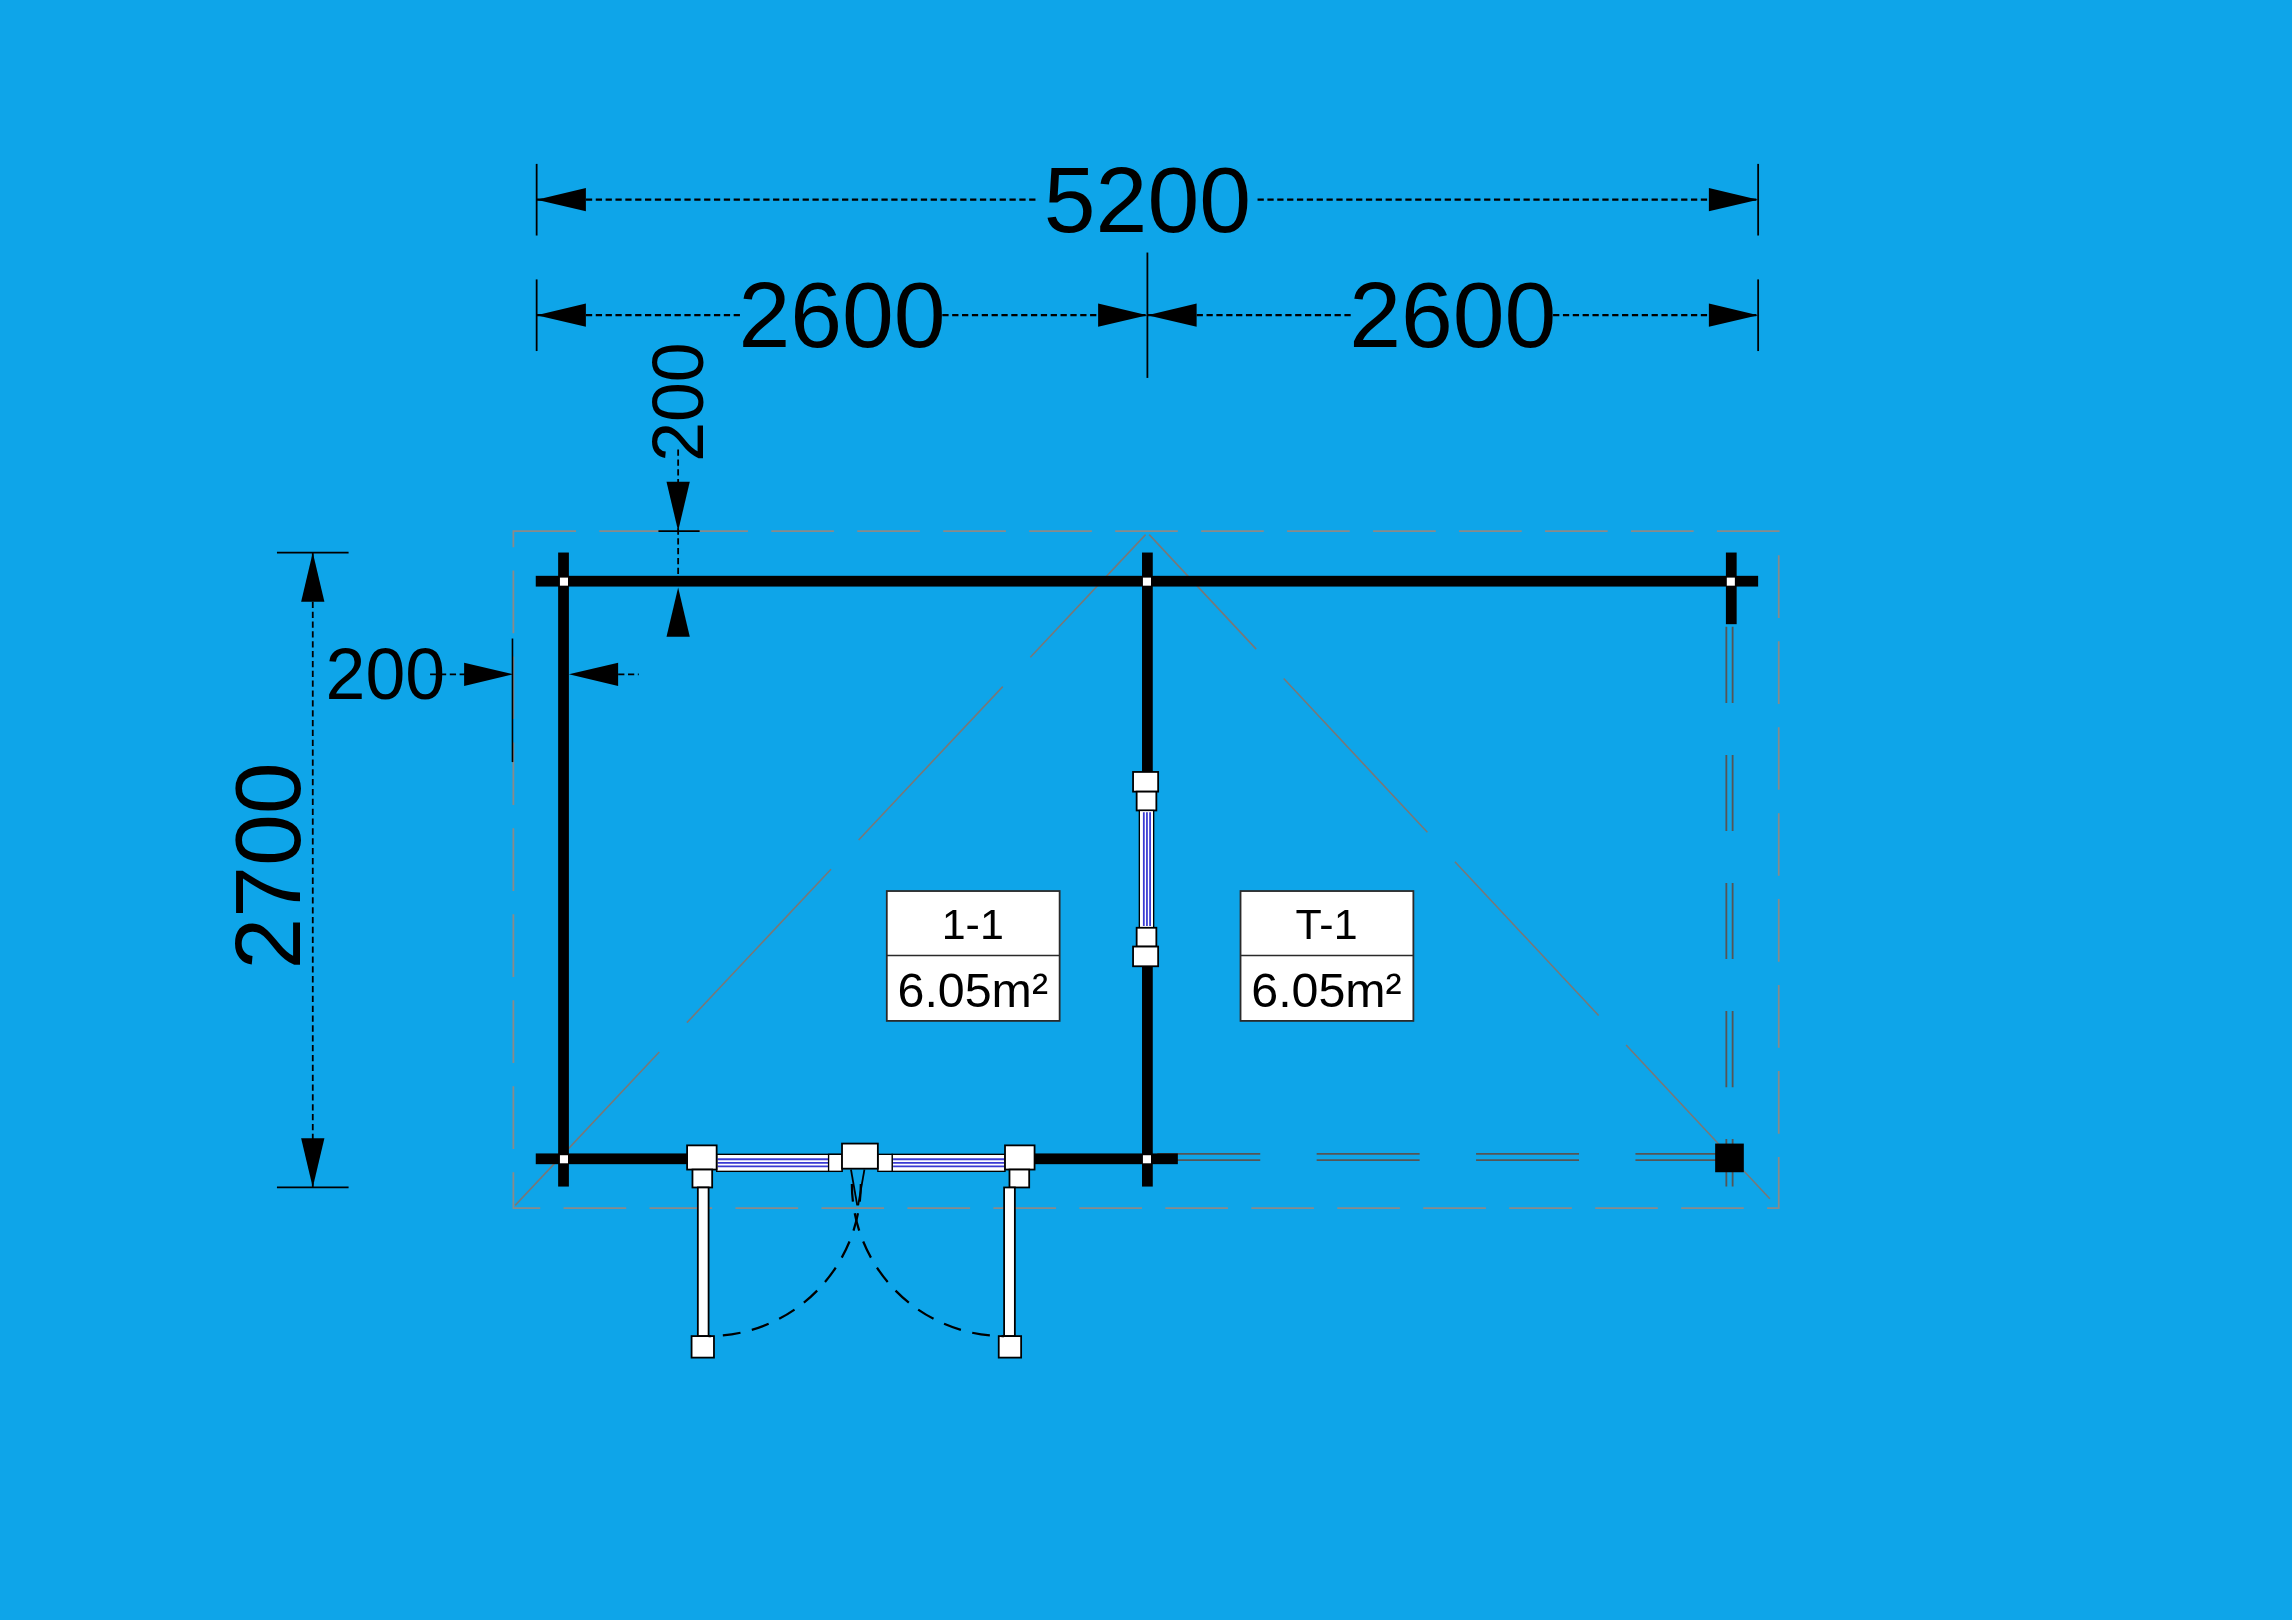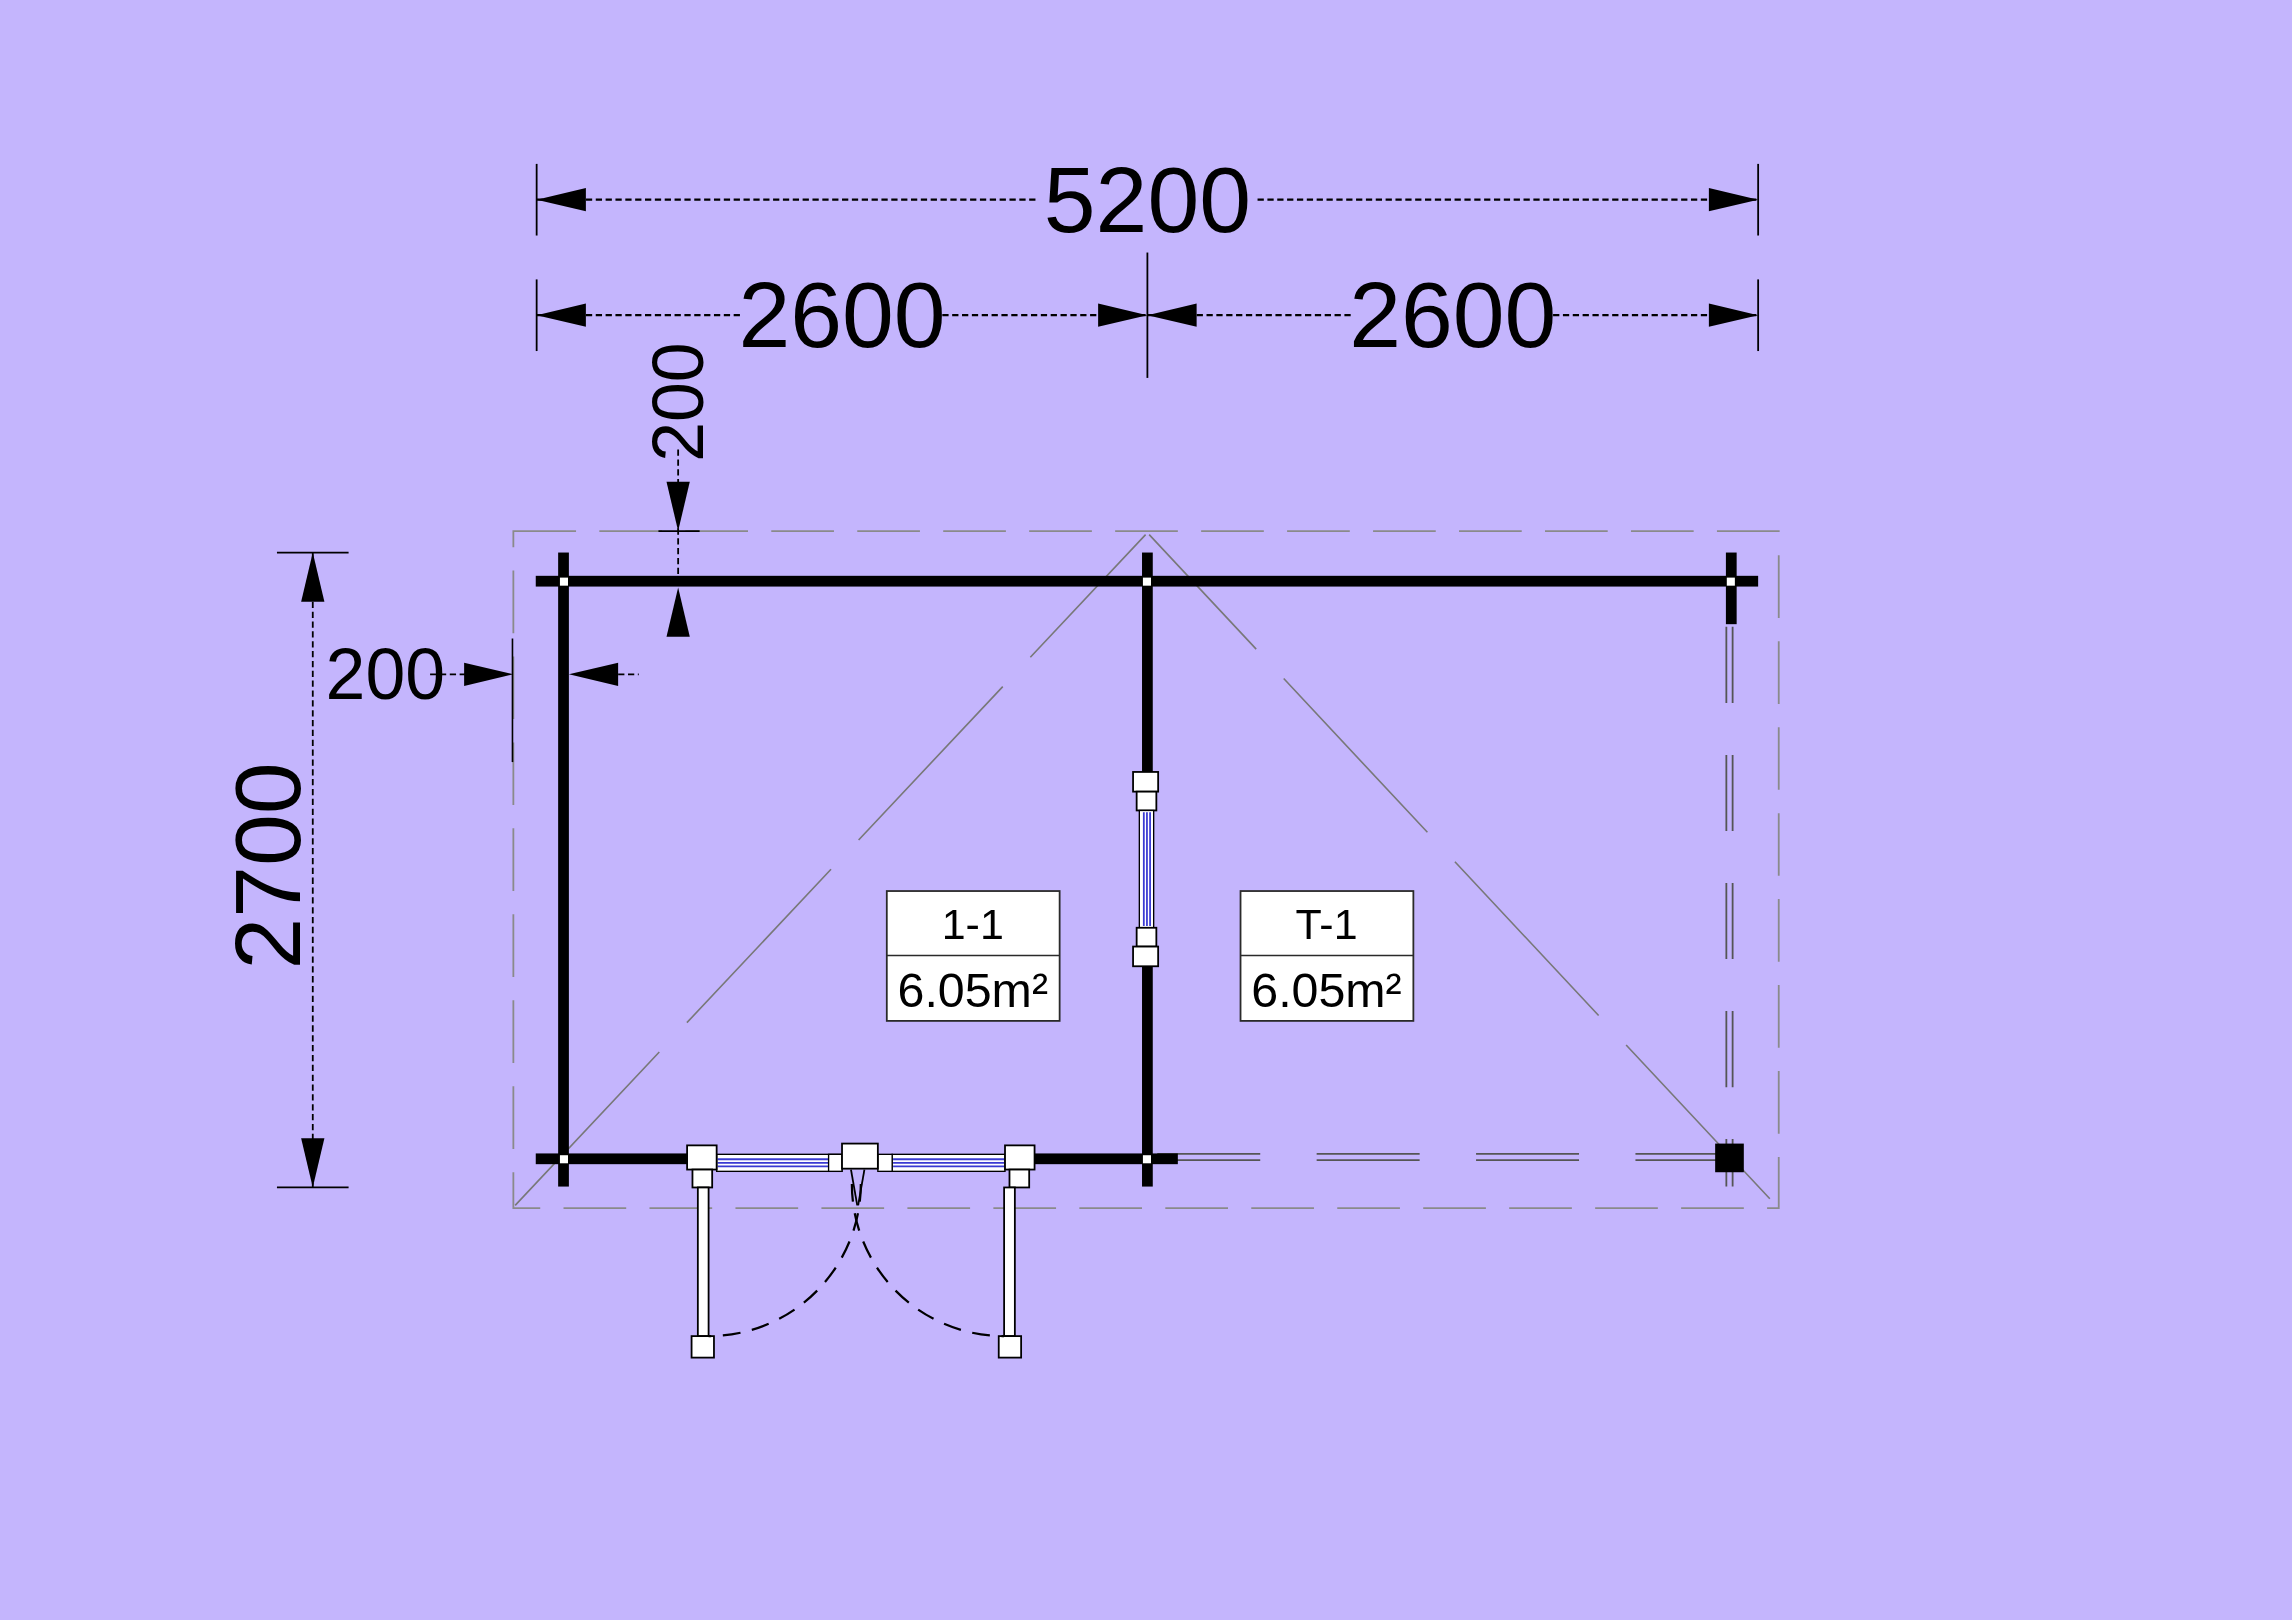--- a/index.html
+++ b/index.html
@@ -1,19 +1,19 @@
 <!DOCTYPE html>
 <html style="font-size:14.3px"><head>
 <meta charset="utf-8">
 <style>
   html,body{margin:0;padding:0;background:#ffffff;}
   .stage{
     position:relative;
     width:2293px;height:1620px;
-    background:#c4b5fd;
+    background:#0ea5e9;
     overflow:hidden;
     font-family:"Liberation Sans", sans-serif;
   }
   .stage svg{position:absolute;left:0;top:0;}
   text{
     font-family:"Liberation Sans", sans-serif;
     fill:#000000;
   }
   .dim-big{font-size:104px;}
   .dim-small{font-size:80px;}

